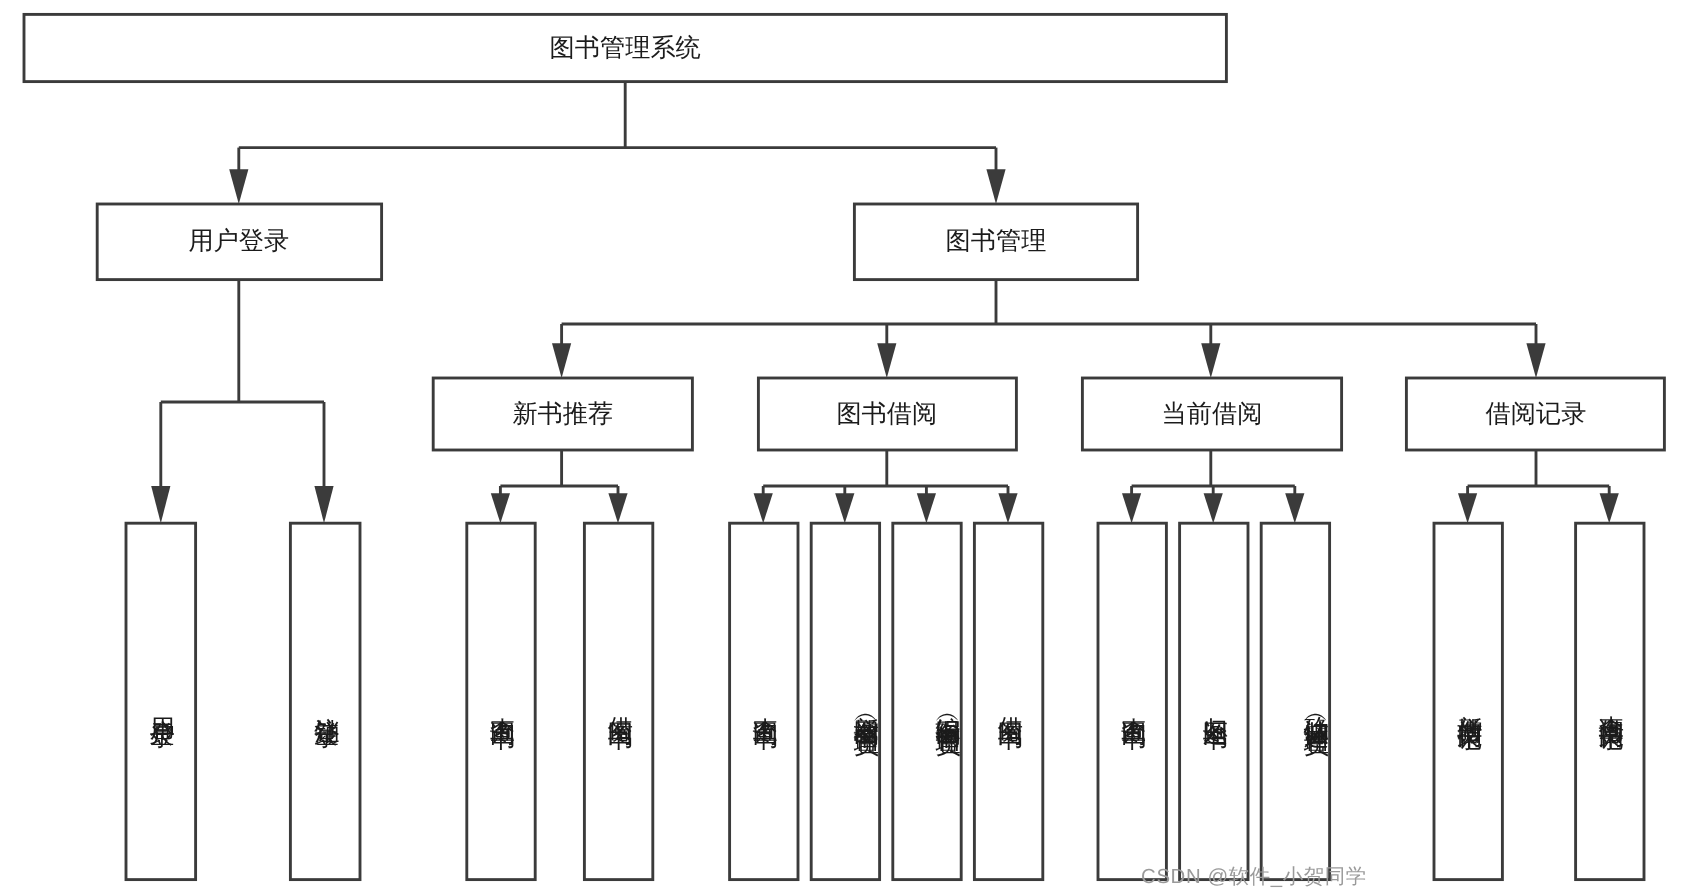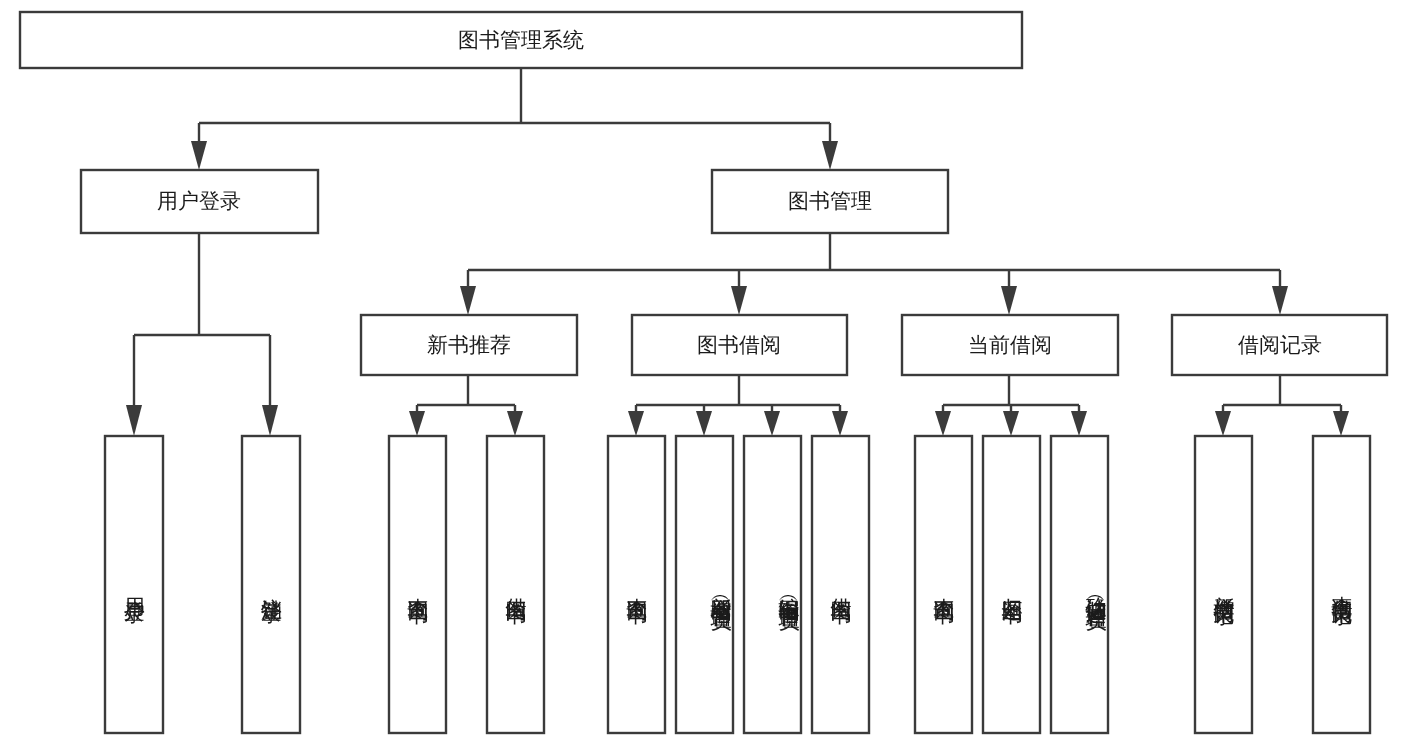--- a/index.html
+++ b/index.html
@@ -211,14 +211,15 @@
   <div class="node-label-v" style="left:744px; top:436px; width:57px; height:297px; align-items:flex-start; padding-top:8px; box-sizing:border-box;">编辑图书（管理员）</div>
   <div class="node-label-v" style="left:812px; top:436px; width:57px; height:297px;">借阅图书</div>
 
   <div class="node-label-v" style="left:915px; top:436px; width:57px; height:297px;">查询图书</div>
   <div class="node-label-v" style="left:983px; top:436px; width:57px; height:297px;">归还图书</div>
   <div class="node-label-v" style="left:1051px; top:436px; width:57px; height:297px; align-items:flex-start; padding-top:8px; box-sizing:border-box;">确认归还（管理员）</div>
 
   <div class="node-label-v" style="left:1195px; top:436px; width:57px; height:297px;">新增借阅记录</div>
   <div class="node-label-v" style="left:1313px; top:436px; width:57px; height:297px;">查询借阅记录</div>
 
+  <div class="watermark">CSDN @软件_小贺同学</div>
 
 </div>
 
 </body></html>

